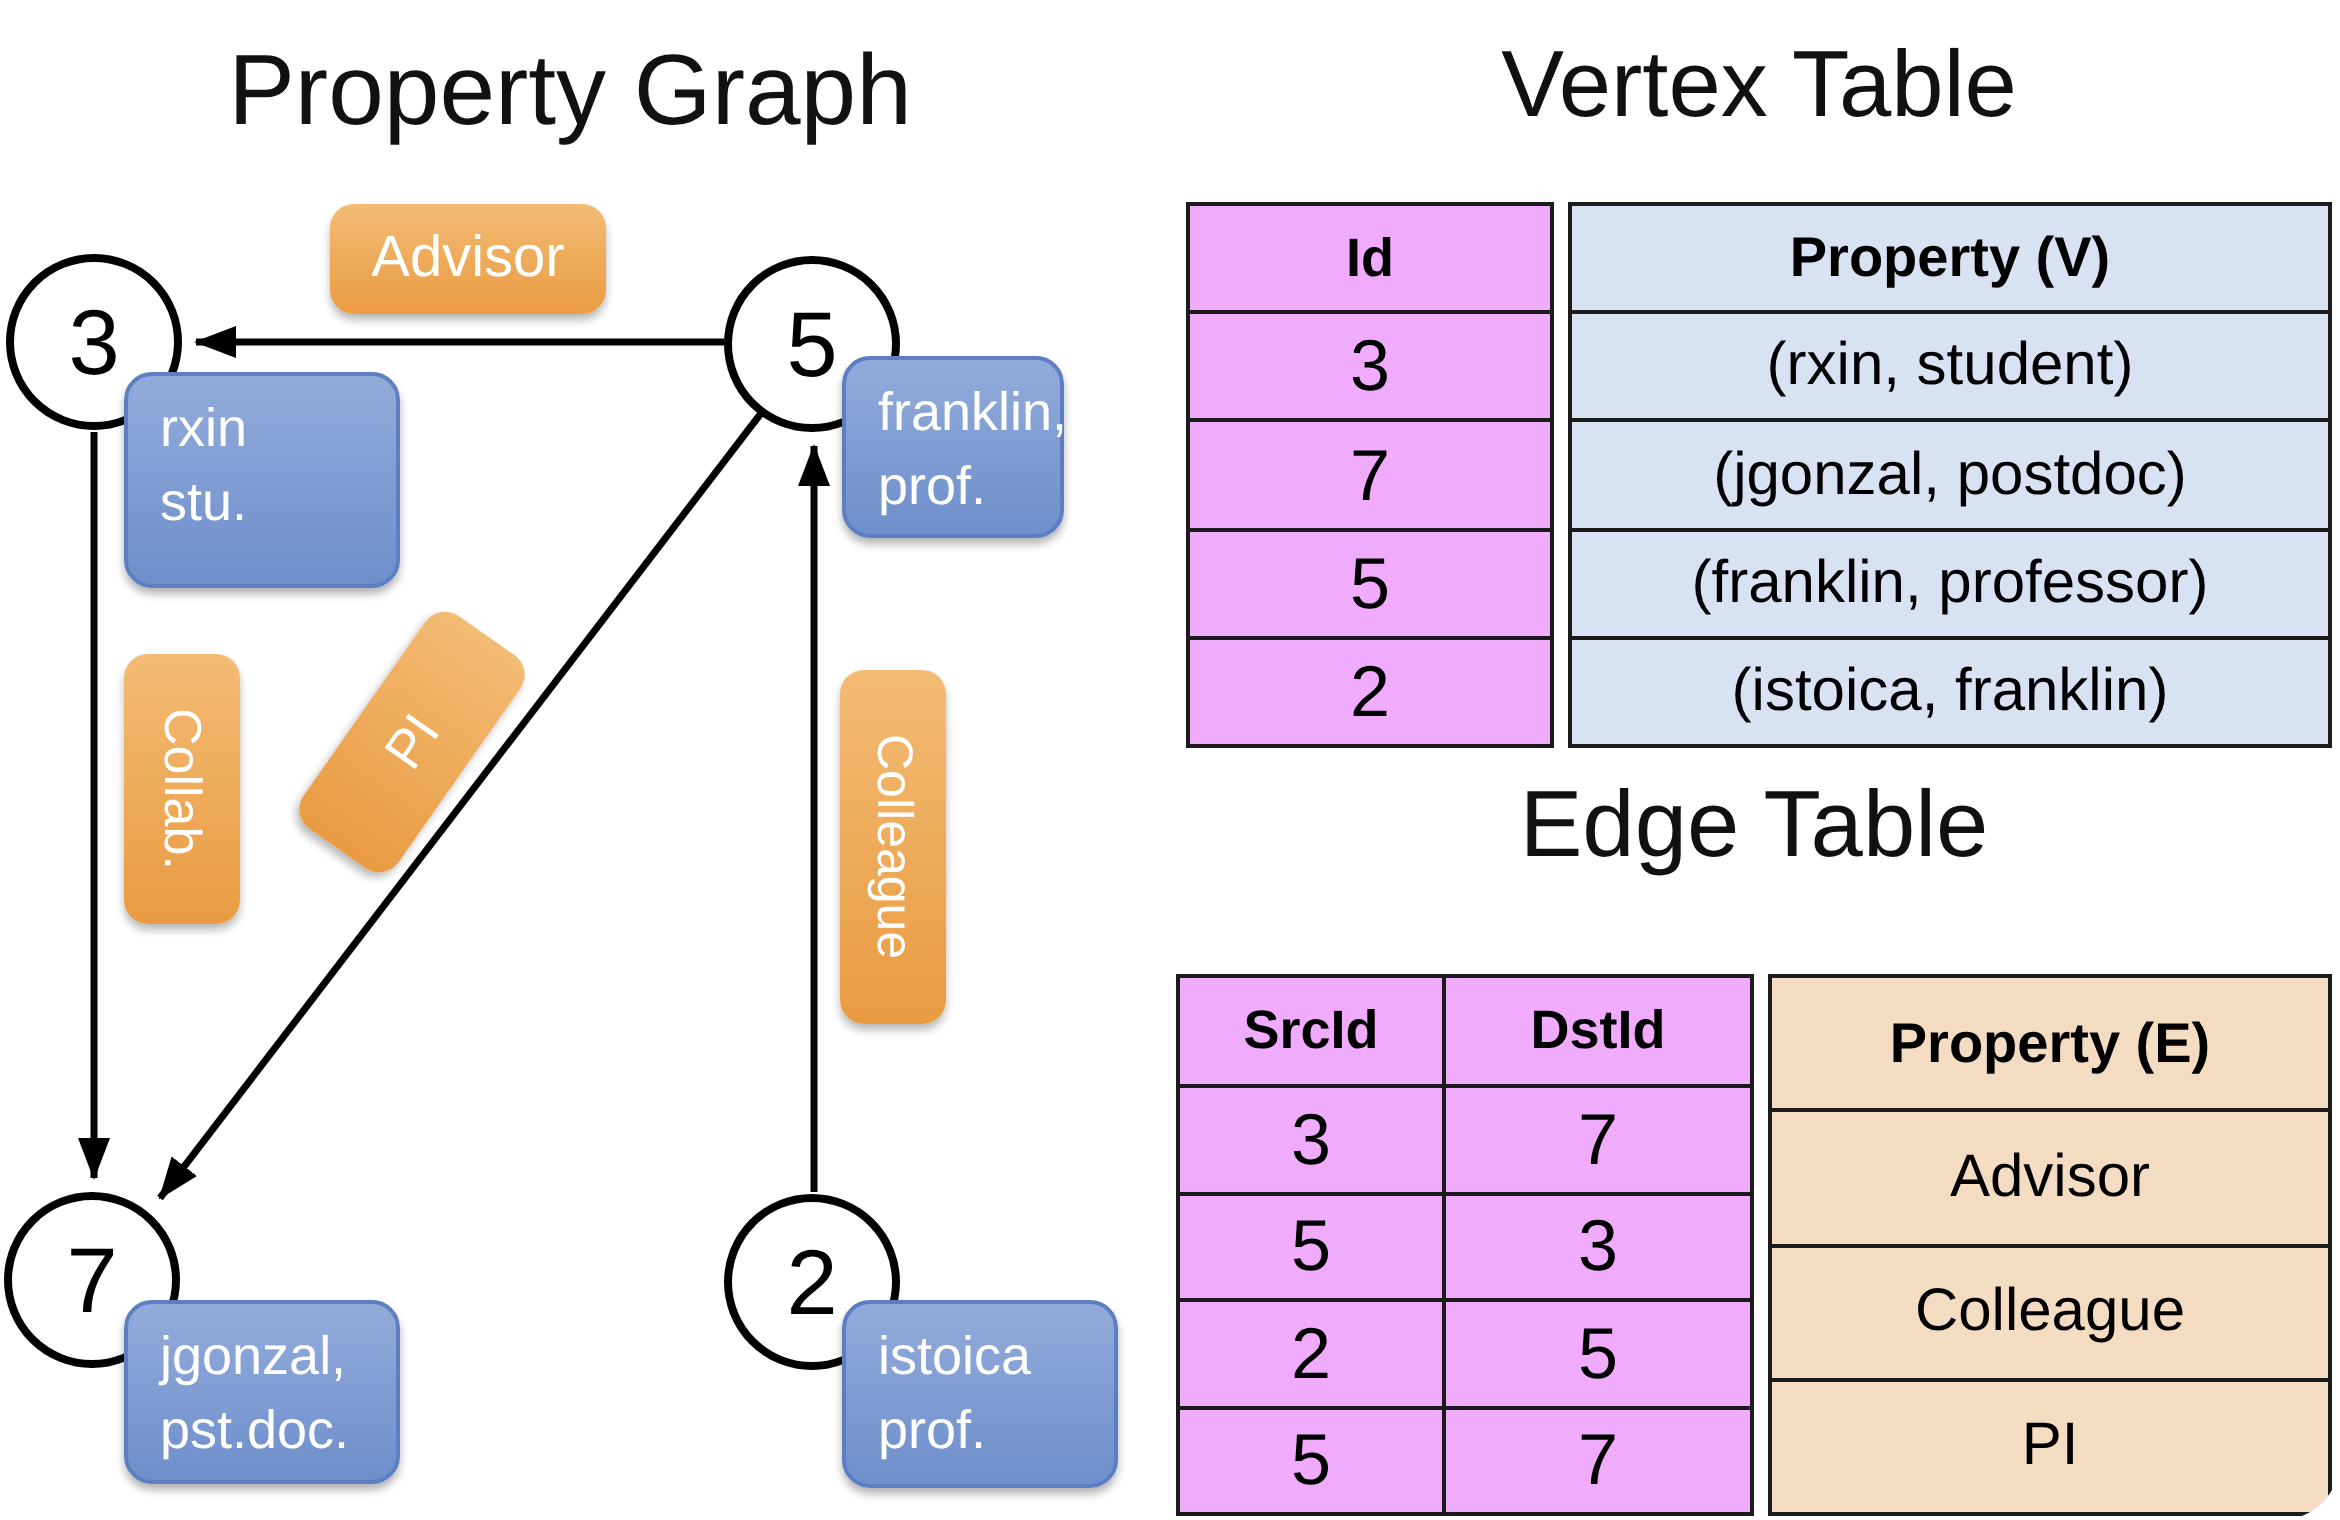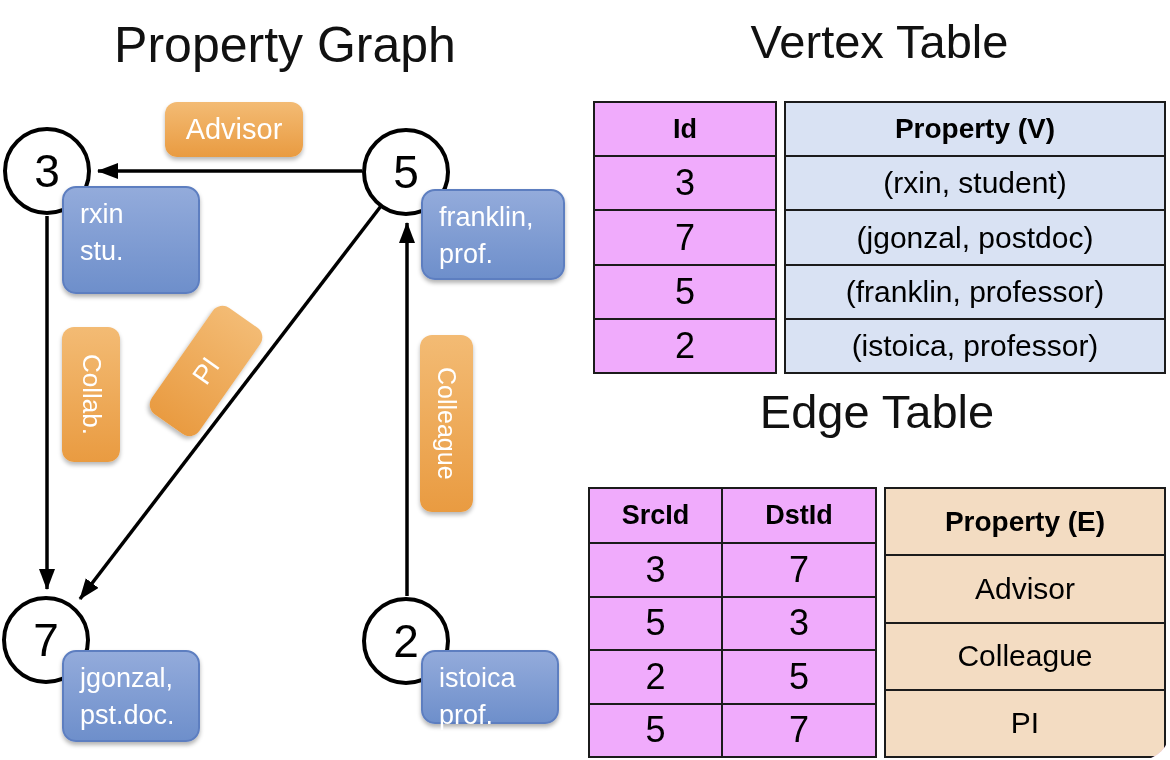--- a/index.html
+++ b/index.html
@@ -91,47 +91,47 @@
   <div class="olabel vlabel" style="left:62px;top:327px;width:58px;height:135px;">Collab.</div>
   <div class="olabel pi-box" style="left:177px;top:306px;width:58px;height:130px;">
     <span class="sideways">PI</span>
   </div>
   <div class="olabel vlabel" style="left:420px;top:335px;width:53px;height:177px;font-size:25px;">Colleague</div>
 
   <div class="vbox" style="left:62px;top:186px;width:138px;height:108px;">
     <div>rxin</div>
     <div>stu.</div>
   </div>
-  <div class="vbox" style="left:421px;top:189px;width:144px;height:91px;">
+  <div class="vbox" style="left:421px;top:178px;width:111px;height:91px;">
     <div>franklin,</div>
     <div>prof.</div>
   </div>
   <div class="vbox" style="left:62px;top:650px;width:138px;height:92px;">
     <div>jgonzal,</div>
     <div>pst.doc.</div>
   </div>
-  <div class="vbox" style="left:421px;top:650px;width:138px;height:74px;">
+  <div class="vbox" style="left:421px;top:650px;width:138px;height:94px;">
     <div>istoica</div>
     <div>prof.</div>
   </div>
 
   <div class="tbl" style="left:593px;top:101px;width:573px;height:273px;">
     <div class="tcol" style="width:184px;">
       <div class="tcell th">Id</div>
       <div class="tcell num">3</div>
       <div class="tcell num">7</div>
       <div class="tcell num">5</div>
       <div class="tcell num">2</div>
     </div>
     <div class="tcol" style="flex:1;">
       <div class="tcell th bluebg" style="font-size:28px;">Property (V)</div>
       <div class="tcell txt bluebg">(rxin, student)</div>
       <div class="tcell txt bluebg">(jgonzal, postdoc)</div>
       <div class="tcell txt bluebg">(franklin, professor)</div>
-      <div class="tcell txt bluebg">(istoica, professor)</div>
+      <div class="tcell txt bluebg">(istoica, franklin)</div>
     </div>
   </div>
 
   <div class="tbl" style="left:588px;top:487px;width:578px;height:271px;">
     <div class="tcol" style="width:289px;">
       <div class="tgrid">
         <div class="gcell c0 r0 th">SrcId</div>
         <div class="gcell r0 th">DstId</div>
         <div class="gcell c0 num">3</div>
         <div class="gcell num">7</div>

